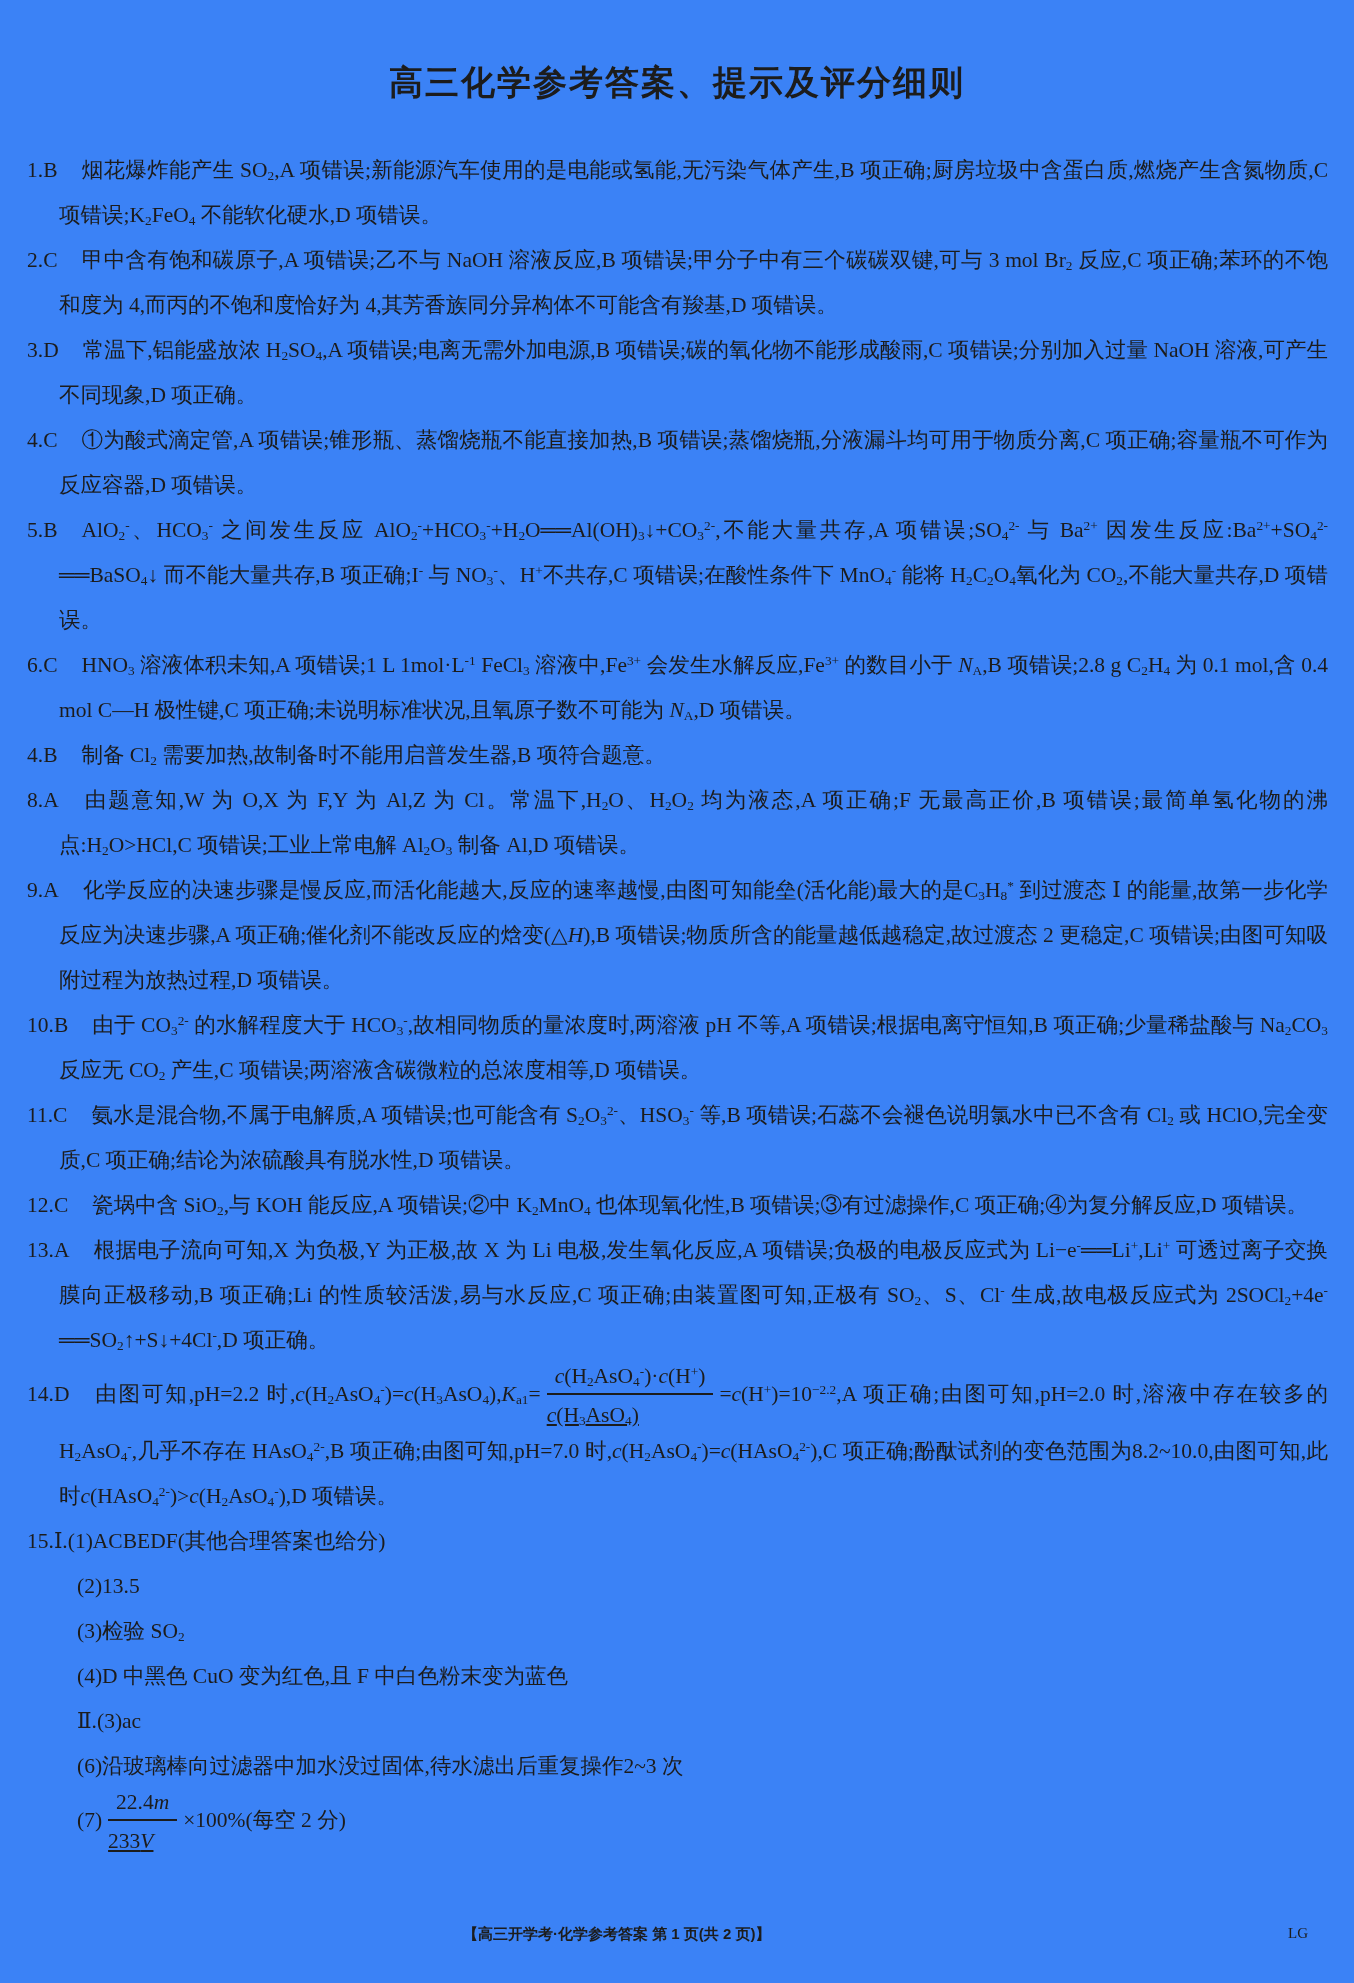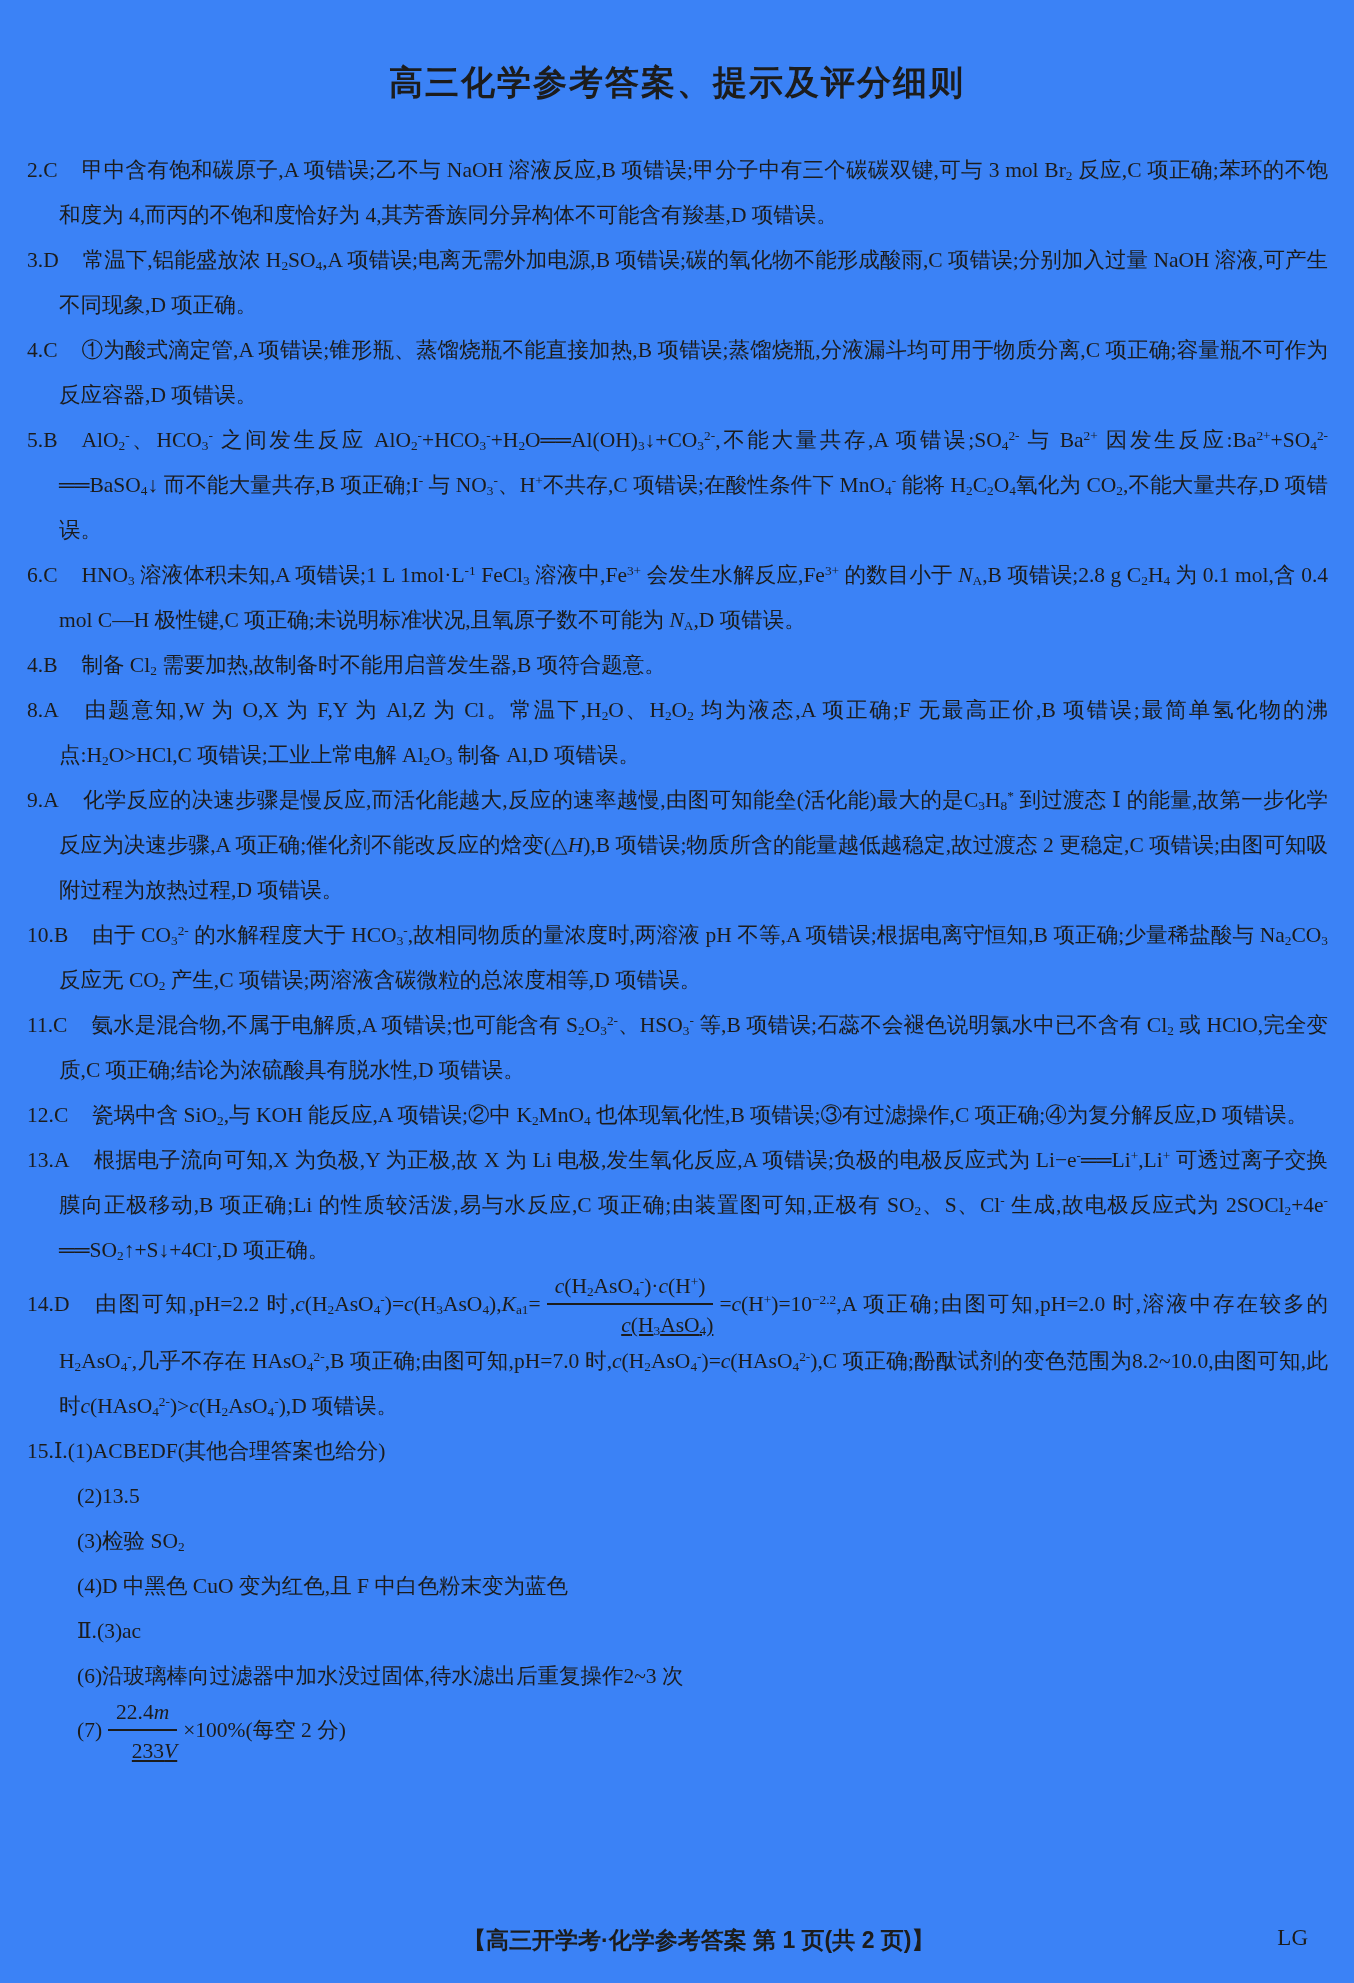--- a/index.html
+++ b/index.html
@@ -39,51 +39,52 @@
   .subitem{
     margin:0;
     padding-left:50px;
   }
   sub,sup{font-size:62%;line-height:0;}
   sub{vertical-align:-0.25em;}
   sup{vertical-align:0.55em;}
   .frac{
     display:inline-block;
     vertical-align:middle;
-    text-align:right;
+    text-align:left;
     line-height:1.25;
     margin:0 6px;
     text-indent:0;
   }
   .frac .num{display:block;padding:0 8px 3px;border-bottom:2px solid #1c1c1c;}
   .frac .den{display:block;padding-top:7px;text-decoration:underline;}
   .footer{
     position:absolute;
     left:0;right:0;bottom:24px;
     height:34px;
-    font-size:23px;
+    font-size:15px;
   }
   .footer-main{
     position:absolute;
     left:463px;
     font-family:"Liberation Sans","DejaVu Sans",sans-serif;
     font-weight:700;
   }
   .footer-right{
     position:absolute;
     right:46px;
   }
 </style>
 </head>
 <body>
 
 <div class="page">
   <h1 class="title">高三化学参考答案、提示及评分细则</h1>
 
   <main class="content">
+    <p class="item"><span class="label gap">1.B</span><span>烟花爆炸能产生 SO<sub>2</sub>,A 项错误;新能源汽车使用的是电能或氢能,无污染气体产生,B 项正确;厨房垃圾中含蛋白质,燃烧产生含氮物质,C 项错误;K<sub>2</sub>FeO<sub>4</sub> 不能软化硬水,D 项错误。</span></p>
     <p class="item"><span class="label gap">2.C</span><span>甲中含有饱和碳原子,A 项错误;乙不与 NaOH 溶液反应,B 项错误;甲分子中有三个碳碳双键,可与 3 mol Br<sub>2</sub> 反应,C 项正确;苯环的不饱和度为 4,而丙的不饱和度恰好为 4,其芳香族同分异构体不可能含有羧基,D 项错误。</span></p>
     <p class="item"><span class="label gap">3.D</span><span>常温下,铝能盛放浓 H<sub>2</sub>SO<sub>4</sub>,A 项错误;电离无需外加电源,B 项错误;碳的氧化物不能形成酸雨,C 项错误;分别加入过量 NaOH 溶液,可产生不同现象,D 项正确。</span></p>
     <p class="item"><span class="label gap">4.C</span><span>①为酸式滴定管,A 项错误;锥形瓶、蒸馏烧瓶不能直接加热,B 项错误;蒸馏烧瓶,分液漏斗均可用于物质分离,C 项正确;容量瓶不可作为反应容器,D 项错误。</span></p>
     <p class="item"><span class="label gap">5.B</span><span>AlO<sub>2</sub><sup>-</sup>、HCO<sub>3</sub><sup>-</sup> 之间发生反应 AlO<sub>2</sub><sup>-</sup>+HCO<sub>3</sub><sup>-</sup>+H<sub>2</sub>O══Al(OH)<sub>3</sub>↓+CO<sub>3</sub><sup>2-</sup>,不能大量共存,A 项错误;SO<sub>4</sub><sup>2-</sup> 与 Ba<sup>2+</sup> 因发生反应:Ba<sup>2+</sup>+SO<sub>4</sub><sup>2-</sup>══BaSO<sub>4</sub>↓ 而不能大量共存,B 项正确;I<sup>-</sup> 与 NO<sub>3</sub><sup>-</sup>、H<sup>+</sup>不共存,C 项错误;在酸性条件下 MnO<sub>4</sub><sup>-</sup> 能将 H<sub>2</sub>C<sub>2</sub>O<sub>4</sub>氧化为 CO<sub>2</sub>,不能大量共存,D 项错误。</span></p>
     <p class="item"><span class="label gap">6.C</span><span>HNO<sub>3</sub> 溶液体积未知,A 项错误;1 L 1mol·L<sup>-1</sup> FeCl<sub>3</sub> 溶液中,Fe<sup>3+</sup> 会发生水解反应,Fe<sup>3+</sup> 的数目小于 <i>N</i><sub>A</sub>,B 项错误;2.8 g C<sub>2</sub>H<sub>4</sub> 为 0.1 mol,含 0.4 mol C—H 极性键,C 项正确;未说明标准状况,且氧原子数不可能为 <i>N</i><sub>A</sub>,D 项错误。</span></p>
     <p class="item"><span class="label gap">4.B</span><span>制备 Cl<sub>2</sub> 需要加热,故制备时不能用启普发生器,B 项符合题意。</span></p>
     <p class="item"><span class="label gap">8.A</span><span>由题意知,W 为 O,X 为 F,Y 为 Al,Z 为 Cl。常温下,H<sub>2</sub>O、H<sub>2</sub>O<sub>2</sub> 均为液态,A 项正确;F 无最高正价,B 项错误;最简单氢化物的沸点:H<sub>2</sub>O&gt;HCl,C 项错误;工业上常电解 Al<sub>2</sub>O<sub>3</sub> 制备 Al,D 项错误。</span></p>
     <p class="item"><span class="label gap">9.A</span><span>化学反应的决速步骤是慢反应,而活化能越大,反应的速率越慢,由图可知能垒(活化能)最大的是C<sub>3</sub>H<sub>8</sub><sup>*</sup> 到过渡态 Ⅰ 的能量,故第一步化学反应为决速步骤,A 项正确;催化剂不能改反应的焓变(△<i>H</i>),B 项错误;物质所含的能量越低越稳定,故过渡态 2 更稳定,C 项错误;由图可知吸附过程为放热过程,D 项错误。</span></p>
     <p class="item"><span class="label gap">10.B</span><span>由于 CO<sub>3</sub><sup>2-</sup> 的水解程度大于 HCO<sub>3</sub><sup>-</sup>,故相同物质的量浓度时,两溶液 pH 不等,A 项错误;根据电离守恒知,B 项正确;少量稀盐酸与 Na<sub>2</sub>CO<sub>3</sub> 反应无 CO<sub>2</sub> 产生,C 项错误;两溶液含碳微粒的总浓度相等,D 项错误。</span></p>
     <p class="item"><span class="label gap">11.C</span><span>氨水是混合物,不属于电解质,A 项错误;也可能含有 S<sub>2</sub>O<sub>3</sub><sup>2-</sup>、HSO<sub>3</sub><sup>-</sup> 等,B 项错误;石蕊不会褪色说明氯水中已不含有 Cl<sub>2</sub> 或 HClO,完全变质,C 项正确;结论为浓硫酸具有脱水性,D 项错误。</span></p>

